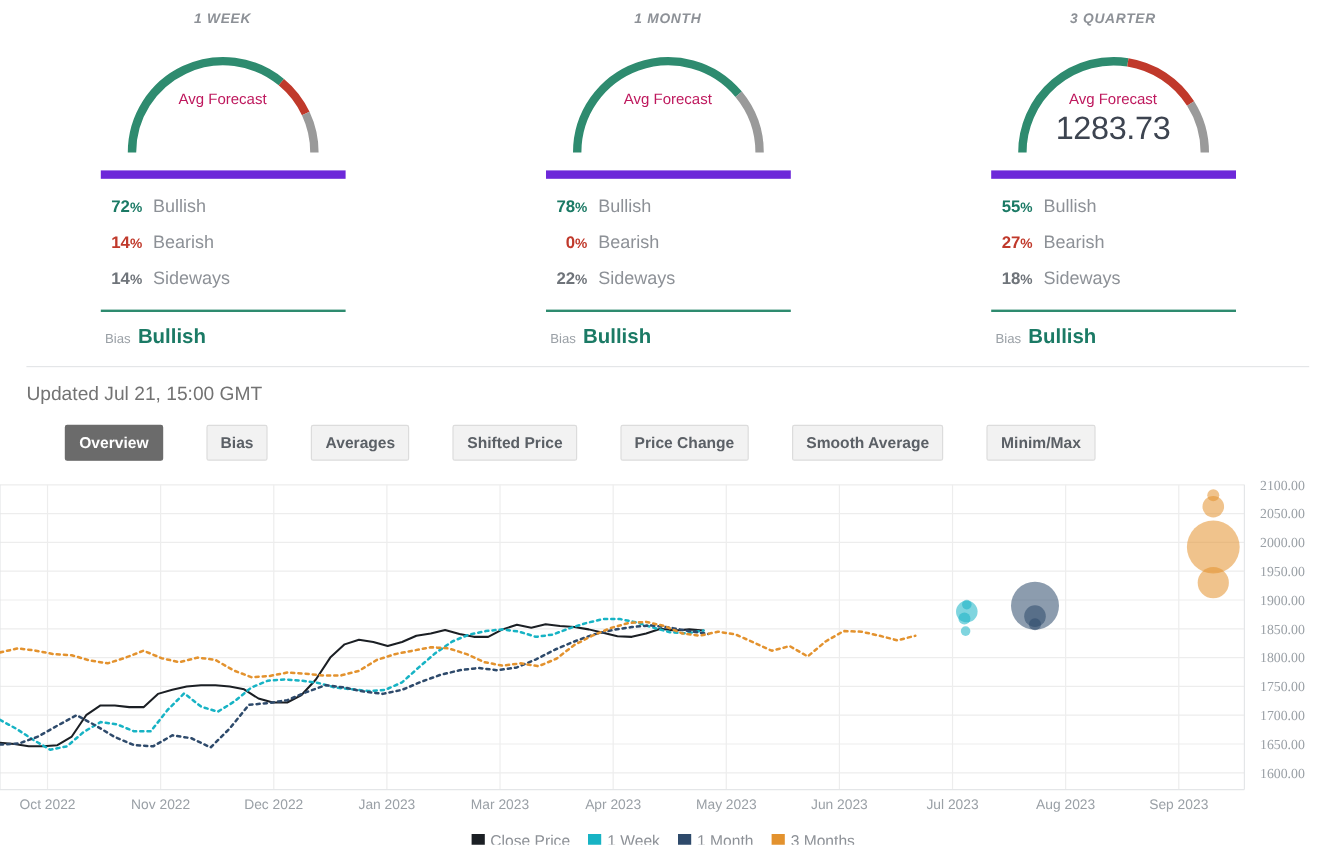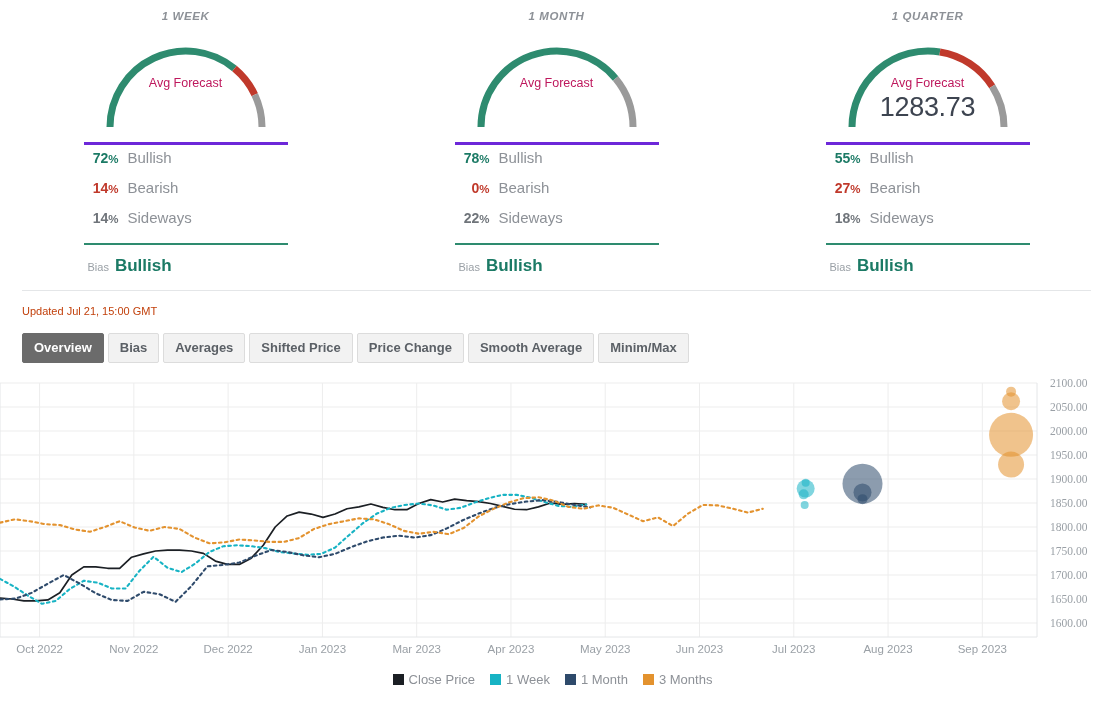--- a/index.html
+++ b/index.html
@@ -52,23 +52,23 @@
   }
   .gauge-value {
     font-size: 27px;
     color: #3d4450;
     line-height: 32px;
     letter-spacing: -0.3px;
   }
 
   .stats {
     width: 204px;
-    border-top: 3px solid #6d28d9;
+    border-top: 7px solid #6d28d9;
     margin-top: 8px;
-    padding-top: 4px;
+    padding-top: 15px;
   }
   .stat-row {
     display: flex;
     align-items: baseline;
     height: 30px;
     font-size: 14.5px;
   }
   .stat-pct {
     width: 44px;
     text-align: right;
@@ -94,41 +94,42 @@
   }
   .bias-key { font-size: 11px; color: #9aa0a6; margin-right: 6px; }
   .bias-val { font-size: 17px; font-weight: bold; color: #1b7a65; }
 
   
   .hr-full {
     border-top: 1px solid #e4e6e8;
     margin: 14px 22px 0 22px;
   }
   .updated {
-    font-size: 11px;
-    color: #c2410c;
+    font-size: 16px;
+    color: #737373;
     padding: 14px 0 0 22px;
   }
 
   
   .tabs {
     display: flex;
     gap: 4px;
     padding: 16px 0 0 22px;
   }
   .tab {
     font-size: 13px;
     font-weight: bold;
     color: #5b6066;
     background: #f2f2f2;
     border: 1px solid #dcdcdc;
     border-radius: 2px;
     padding: 6px 11px 7px 11px;
     white-space: nowrap;
     cursor: pointer;
+    margin-left: 32px;
   }
   .tab.active {
     background: #6b6b6b;
     border-color: #6b6b6b;
     color: #ffffff;
   }
 
   
   .chart-area {
     position: relative;
@@ -210,21 +211,21 @@
           <span class="stat-label">Sideways</span>
         </div>
         <div class="bias-sep"></div>
         <div class="bias-row">
           <span class="bias-key">Bias</span>
           <span class="bias-val">Bullish</span>
         </div>
       </div>
     </div>
     <div class="gauge-panel">
-      <div class="gauge-title">1 QUARTER</div>
+      <div class="gauge-title">3 QUARTER</div>
       <div class="gauge-wrap">
         <svg width="200" height="110" viewBox="0 0 200 110">
           <path d="M 24 103.00000000000001 A 76 76 0 0 1 111.88901934305753 27.935686114769524" stroke="#2e8b6f" stroke-width="7" fill="none" stroke-linecap="butt"></path>
           <path d="M 111.88901934305753 27.935686114769524 A 76 76 0 0 1 164.16892233815312 62.27716358159622" stroke="#c0392b" stroke-width="7" fill="none" stroke-linecap="butt"></path>
           <path d="M 164.16892233815312 62.27716358159622 A 76 76 0 0 1 176 102.99999999999999" stroke="#9a9a9a" stroke-width="7" fill="none" stroke-linecap="butt"></path>
         </svg>
         <div class="gauge-center">
           <div class="gauge-caption">Avg Forecast</div>
           <div class="gauge-value">1283.73</div>
         </div>

